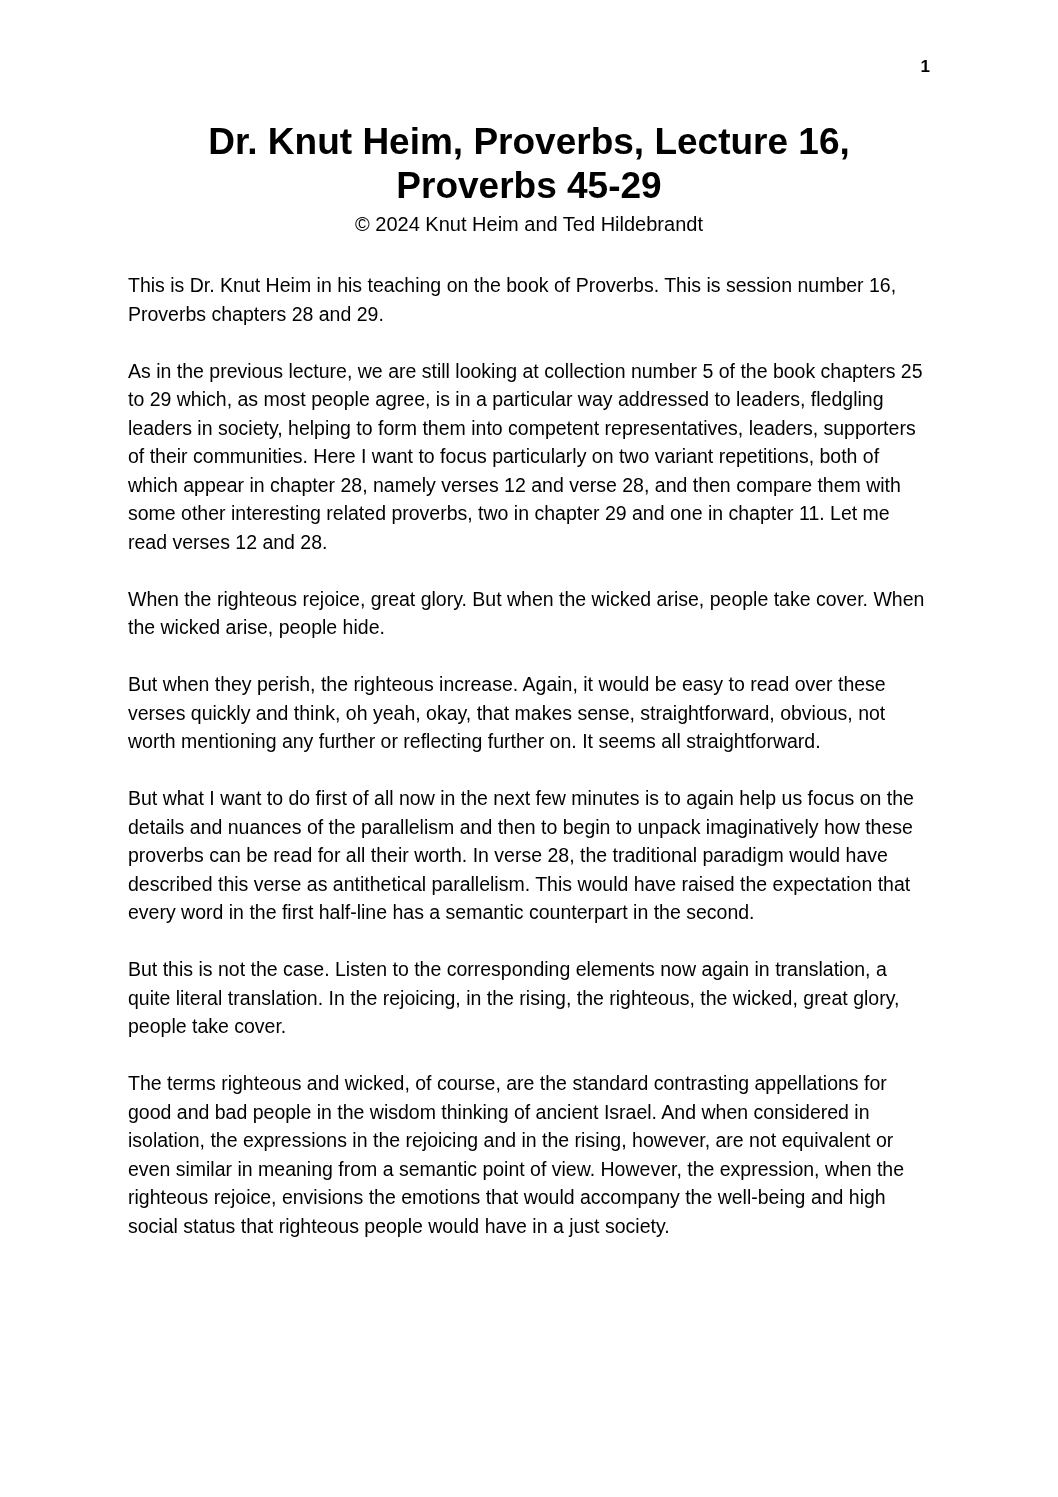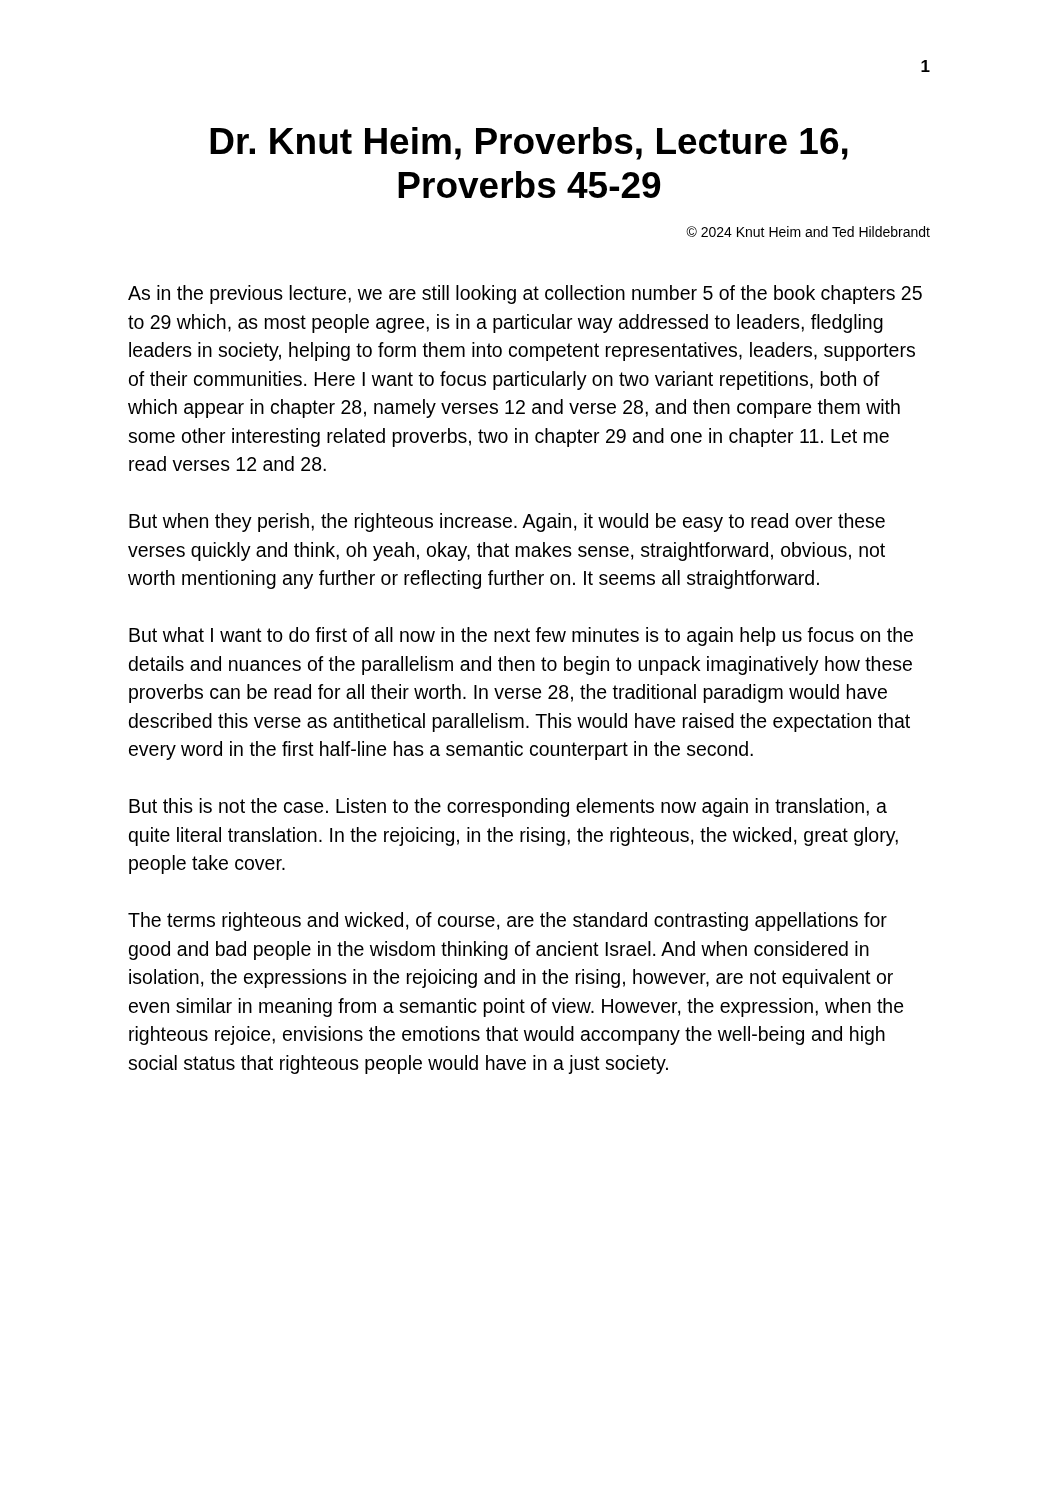--- a/index.html
+++ b/index.html
@@ -28,24 +28,24 @@
     margin: 42px 0 0 0;
     text-align: center;
     font-weight: 700;
     font-size: 37px;
     line-height: 44px;
   }
   .title-line {
     display: block;
   }
   .copyright {
-    text-align: right;
-    font-size: 14px;
+    text-align: center;
+    font-size: 20px;
     line-height: 26px;
-    margin-top: 11px;
+    margin-top: 3px;
   }
   .body-text {
     margin-top: 34px;
     font-size: 19.5px;
     line-height: 28.5px;
     text-align: left;
   }
   .body-text p {
     margin: 0 0 28.5px 0;
   }
@@ -58,20 +58,22 @@
   <div class="page-number">1</div>
 
   <h1 class="title-block">
     <span class="title-line">Dr. Knut Heim, Proverbs, Lecture 16,</span>
     <span class="title-line">Proverbs 45-29</span>
   </h1>
 
   <div class="copyright">© 2024 Knut Heim and Ted Hildebrandt</div>
 
   <div class="body-text">
+    <p>This is Dr. Knut Heim in his teaching on the book of Proverbs. This is session number 16, Proverbs chapters 28 and 29.</p>
     <p>As in the previous lecture, we are still looking at collection number 5 of the book chapters 25 to 29 which, as most people agree, is in a particular way addressed to leaders, fledgling leaders in society, helping to form them into competent representatives, leaders, supporters of their communities. Here I want to focus particularly on two variant repetitions, both of which appear in chapter 28, namely verses 12 and verse 28, and then compare them with some other interesting related proverbs, two in chapter 29 and one in chapter 11. Let me read verses 12 and 28.</p>
+    <p>When the righteous rejoice, great glory. But when the wicked arise, people take cover. When the wicked arise, people hide.</p>
     <p>But when they perish, the righteous increase. Again, it would be easy to read over these verses quickly and think, oh yeah, okay, that makes sense, straightforward, obvious, not worth mentioning any further or reflecting further on. It seems all straightforward.</p>
     <p>But what I want to do first of all now in the next few minutes is to again help us focus on the details and nuances of the parallelism and then to begin to unpack imaginatively how these proverbs can be read for all their worth. In verse 28, the traditional paradigm would have described this verse as antithetical parallelism. This would have raised the expectation that every word in the first half-line has a semantic counterpart in the second.</p>
     <p>But this is not the case. Listen to the corresponding elements now again in translation, a quite literal translation. In the rejoicing, in the rising, the righteous, the wicked, great glory, people take cover.</p>
     <p>The terms righteous and wicked, of course, are the standard contrasting appellations for good and bad people in the wisdom thinking of ancient Israel. And when considered in isolation, the expressions in the rejoicing and in the rising, however, are not equivalent or even similar in meaning from a semantic point of view. However, the expression, when the righteous rejoice, envisions the emotions that would accompany the well-being and high social status that righteous people would have in a just society.</p>
   </div>
 
 </div>
 
 </body></html>

